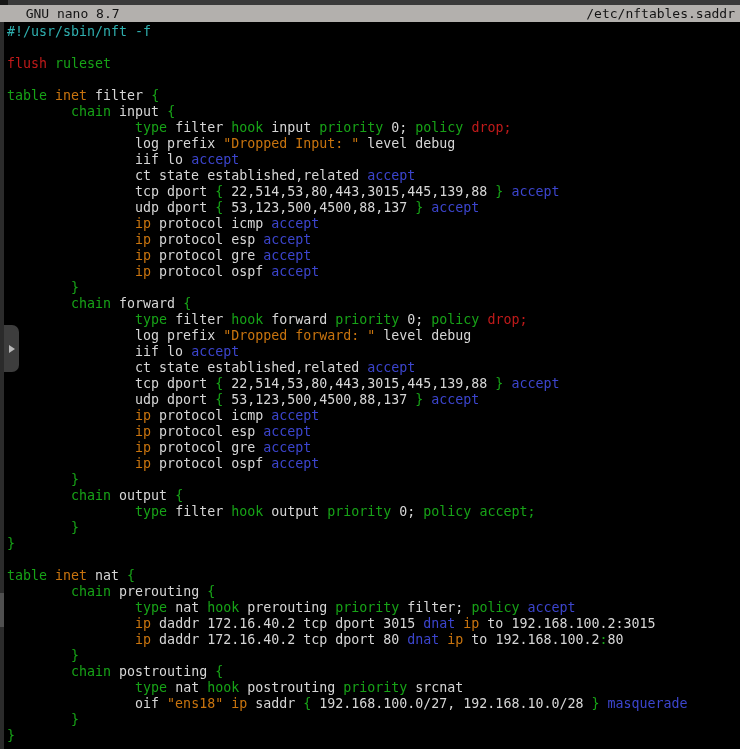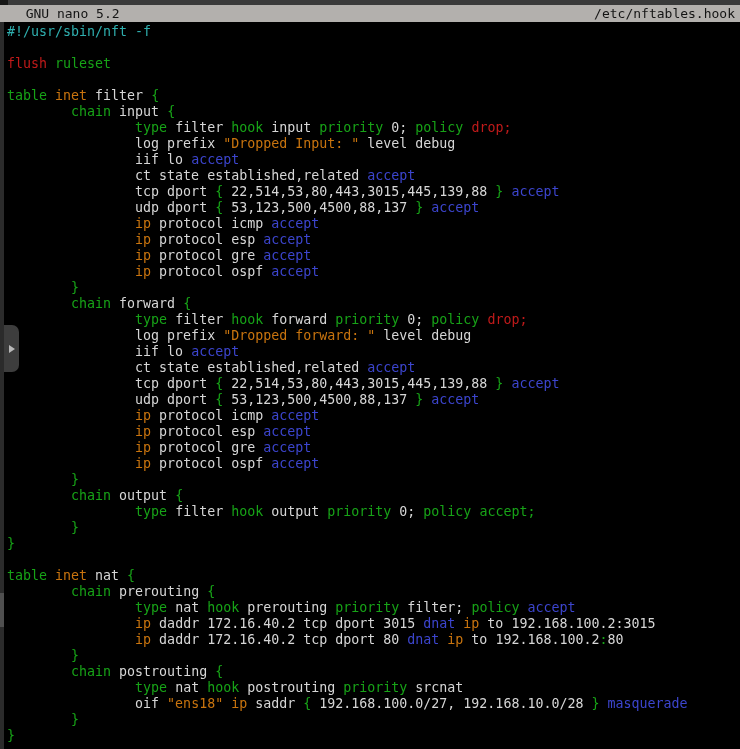--- a/index.html
+++ b/index.html
@@ -53,22 +53,22 @@
     color:var(--c-fg,#d6d6d6);
   }
   .line { height:16px; }
 </style>
 </head>
 <body>
 
 <div class="top-strip"></div>
 
 <div class="titlebar">
-  <span>  GNU nano 5.2</span>
-  <span>/etc/nftables.hook</span>
+  <span>  GNU nano 8.7</span>
+  <span>/etc/nftables.saddr</span>
 </div>
 
 <div class="left-strip">
   <div class="thumb"></div>
 </div>
 
 <div class="side-tab">
   <span class="arrow"></span>
 </div>
 

